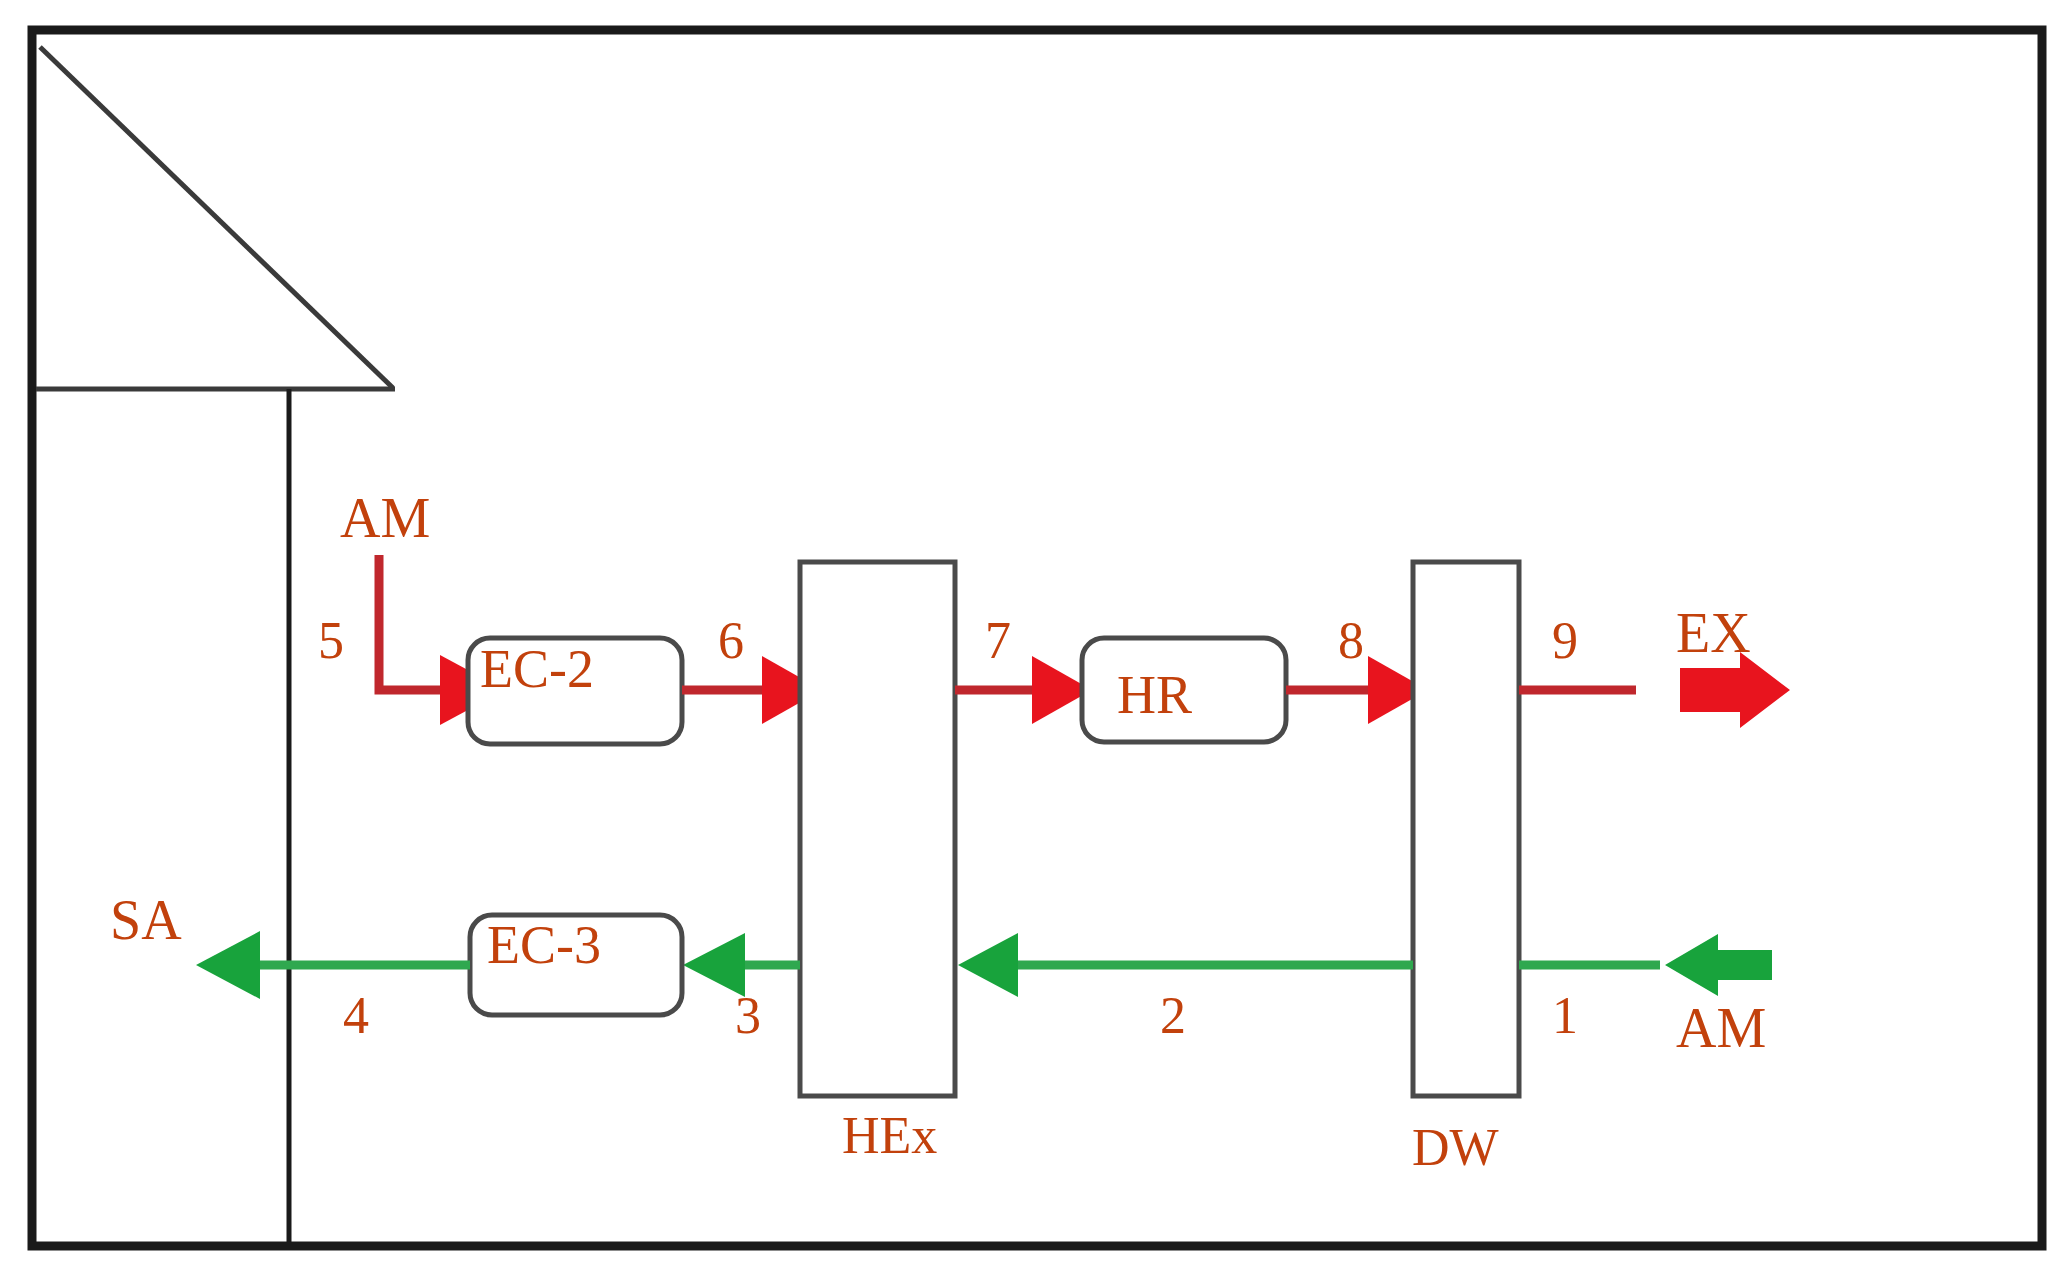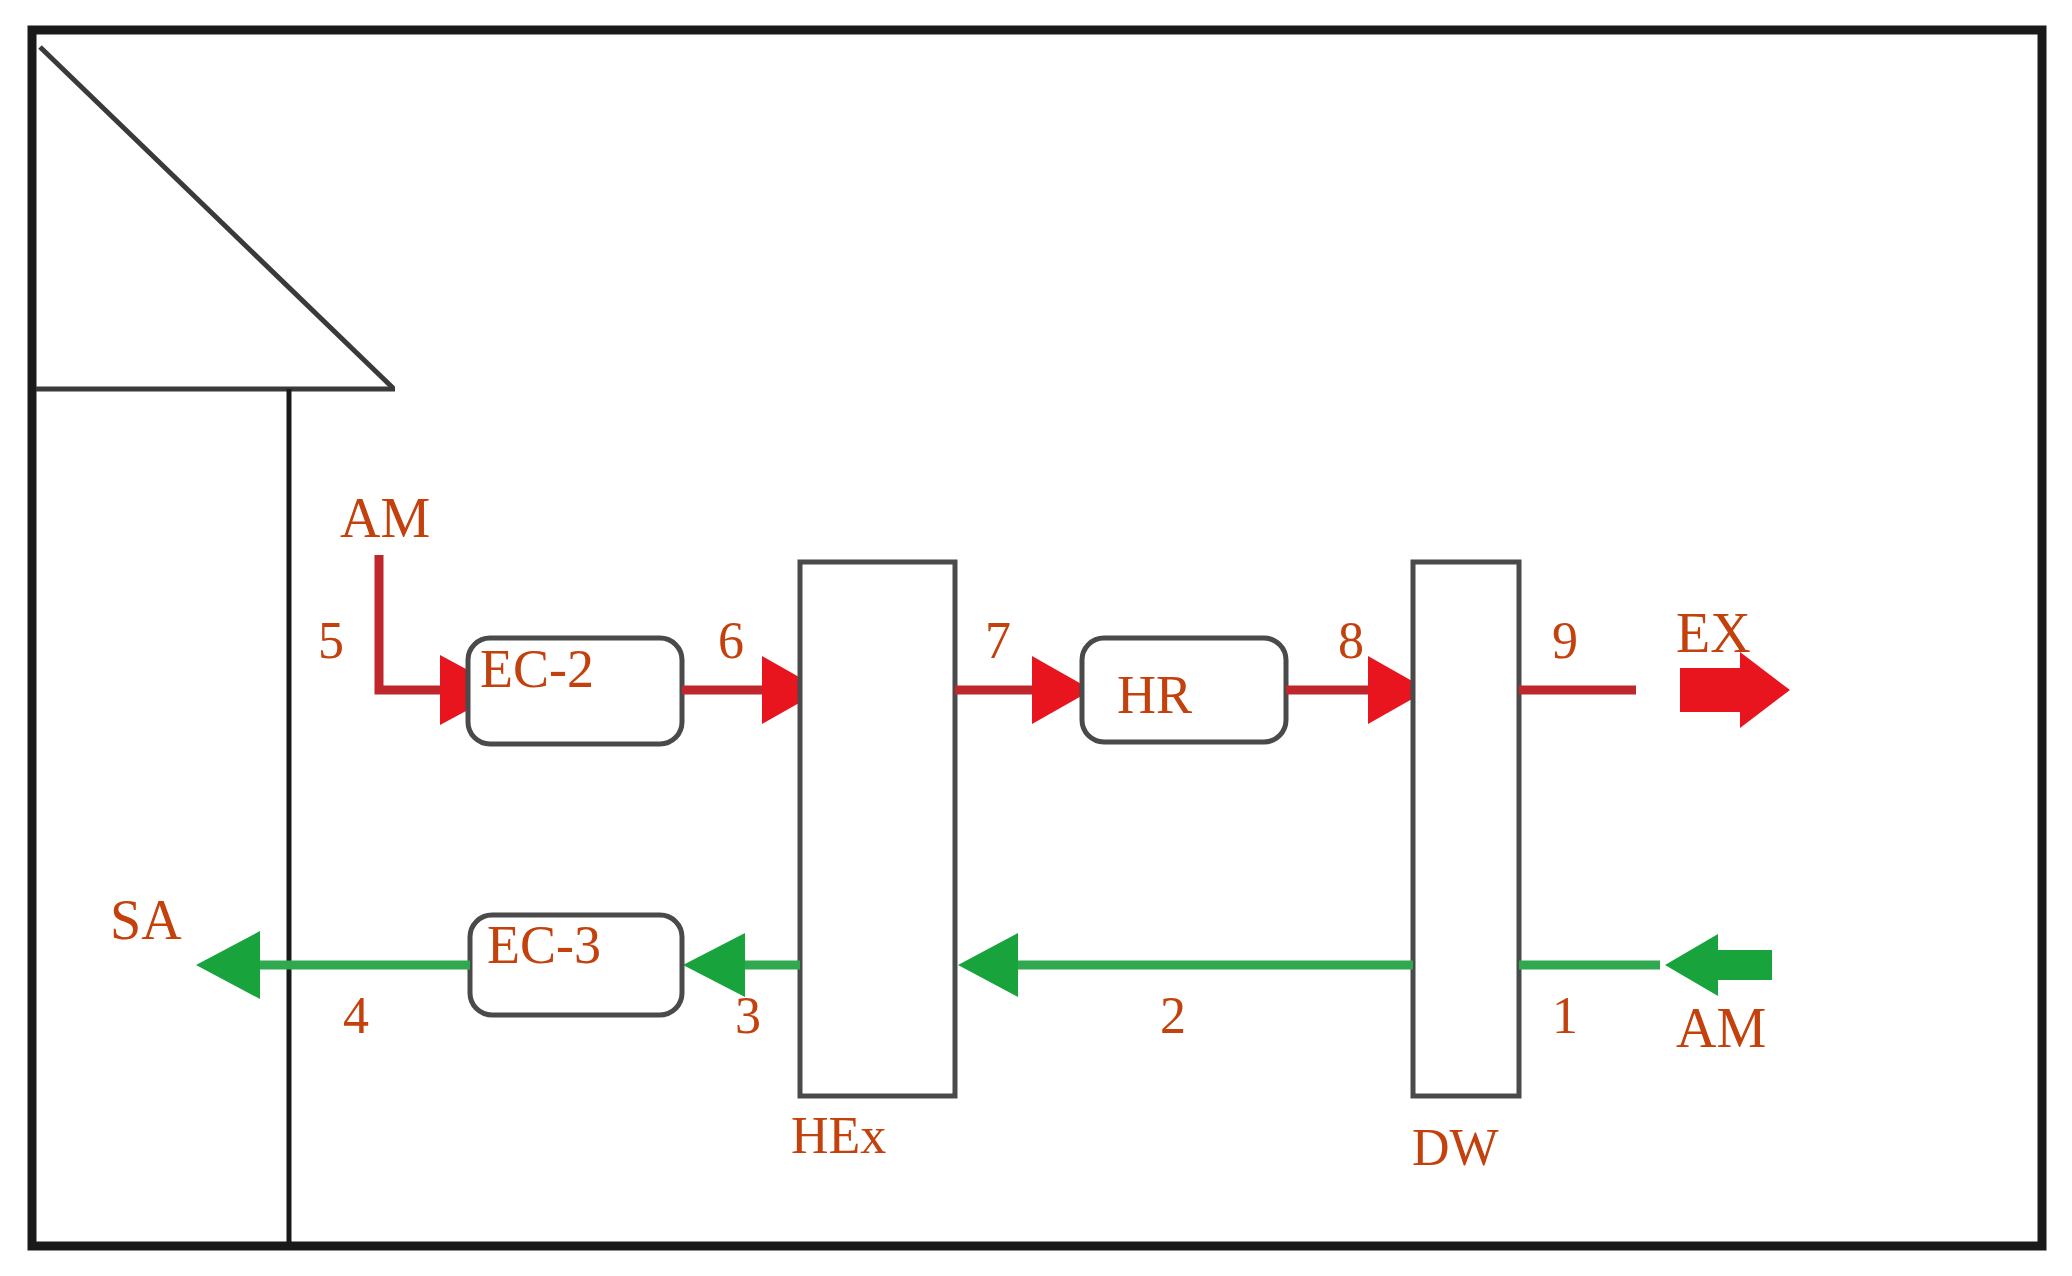--- a/index.html
+++ b/index.html
@@ -87,21 +87,21 @@
 
     <line x1="470" y1="965" x2="256" y2="965" stroke="#2FA84F" stroke-width="9"></line>
     <polygon points="260,931 196,965 260,999" fill="#18A33C"></polygon>
 
   </svg>
 
   <div class="lbl lbl-unit" style="left:480px; top:642px;">EC-2</div>
   <div class="lbl lbl-unit" style="left:1117px; top:668px;">HR</div>
   <div class="lbl lbl-unit" style="left:487px; top:918px;">EC-3</div>
 
-  <div class="lbl lbl-col" style="left:791px; top:1110px;">HEx</div>
+  <div class="lbl lbl-col" style="left:842px; top:1110px;">HEx</div>
   <div class="lbl lbl-col" style="left:1412px; top:1122px;">DW</div>
 
   <div class="lbl lbl-big" style="left:340px; top:490px;">AM</div>
   <div class="lbl lbl-big" style="left:1676px; top:605px;">EX</div>
   <div class="lbl lbl-big" style="left:1676px; top:1000px;">AM</div>
   <div class="lbl lbl-big" style="left:110px; top:892px;">SA</div>
 
   <div class="lbl lbl-num" style="left:318px; top:615px;">5</div>
   <div class="lbl lbl-num" style="left:718px; top:615px;">6</div>
   <div class="lbl lbl-num" style="left:985px; top:615px;">7</div>

